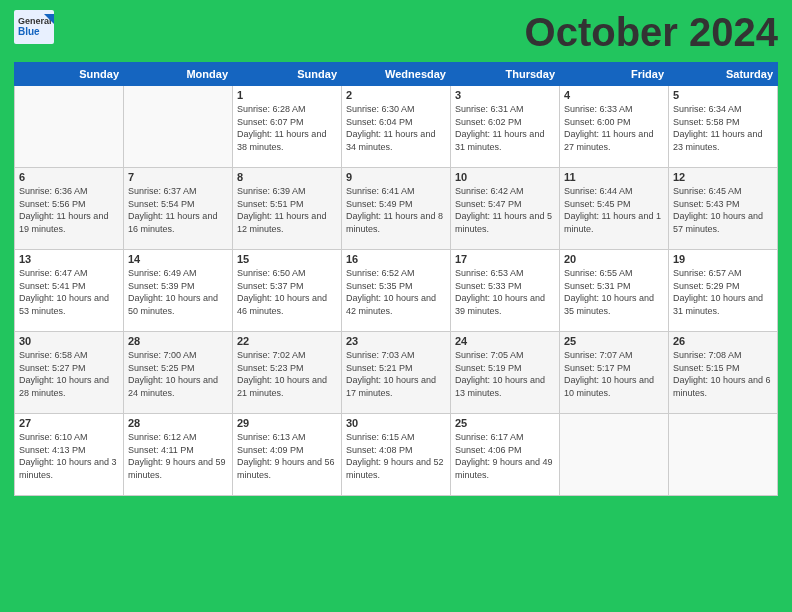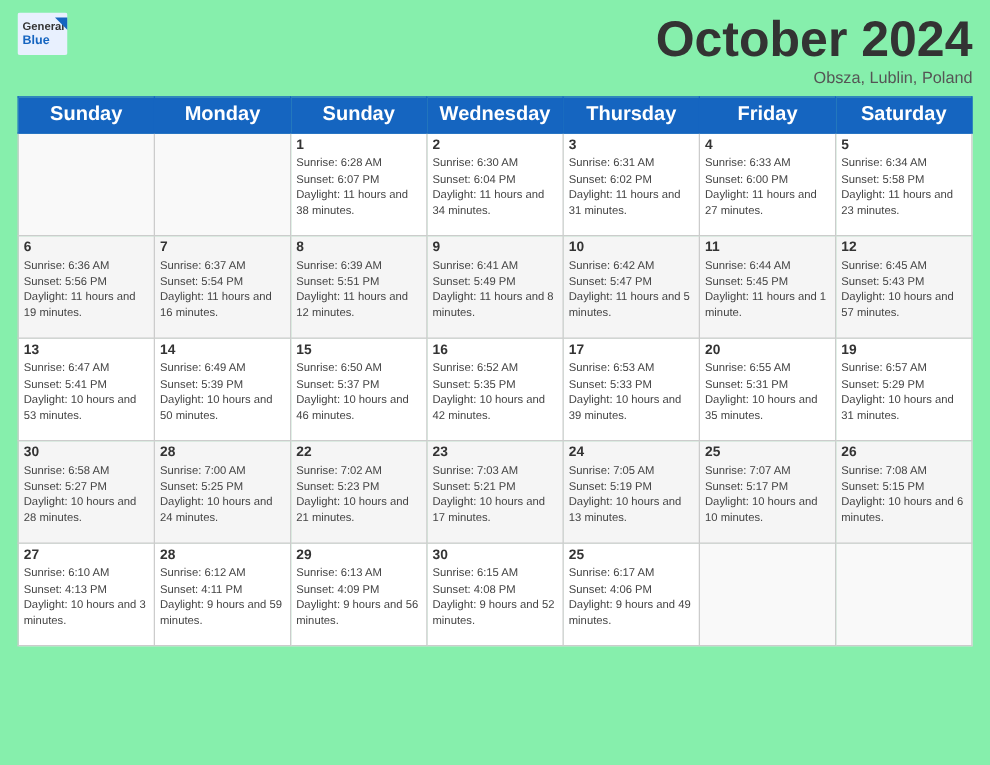--- a/index.html
+++ b/index.html
@@ -6,21 +6,21 @@
     body {
       font-family: Arial, sans-serif;
       background: #fff;
       width: 792px;
       height: 612px;
       overflow: hidden;
     }
     .page {
       width: 792px;
       height: 612px;
-      background: #86efac;
+      background: #22c55e;
       padding: 10px 14px 10px 14px;
     }
     .header {
       display: flex;
       justify-content: space-between;
       align-items: flex-start;
       margin-bottom: 8px;
     }
     .logo-icon {
       width: 36px;
@@ -46,24 +46,24 @@
       color: #555;
     }
     .calendar {
       width: 100%;
       border-collapse: collapse;
       table-layout: fixed;
     }
     .calendar th {
       background: #1565c0;
       color: #fff;
-      font-size: 16px;
+      font-size: 11px;
       font-weight: bold;
       padding: 5px 4px;
-      text-align: center;
+      text-align: right;
       border: 1px solid #1565c0;
       margin-top: 48px;
     }
     .calendar td {
       border: 1px solid #ccc;
       vertical-align: top;
       padding: 3px 4px;
       font-size: 9.5px;
       color: #333;
       height: 82px;
@@ -99,21 +99,20 @@
         <svg width="40" height="34" viewBox="0 0 40 34">
           <rect x="0" y="0" width="40" height="34" rx="2" fill="#e8f0fe"></rect>
           <text x="4" y="14" font-size="9" font-weight="bold" fill="#333" font-family="Arial">General</text>
           <text x="4" y="25" font-size="10" font-weight="bold" fill="#1565c0" font-family="Arial">Blue</text>
           <polygon points="30,4 40,14 40,4" fill="#1565c0"></polygon>
         </svg>
       </div>
     </div>
     <div class="title-block">
       <div class="month-title">October 2024</div>
-      <div class="subtitle">Obsza, Lublin, Poland</div>
     </div>
   </div>
 
   <table class="calendar">
     <thead>
       <tr>
         <th>Sunday</th>
         <th>Monday</th>
         <th>Sunday</th>
         <th>Wednesday</th>

